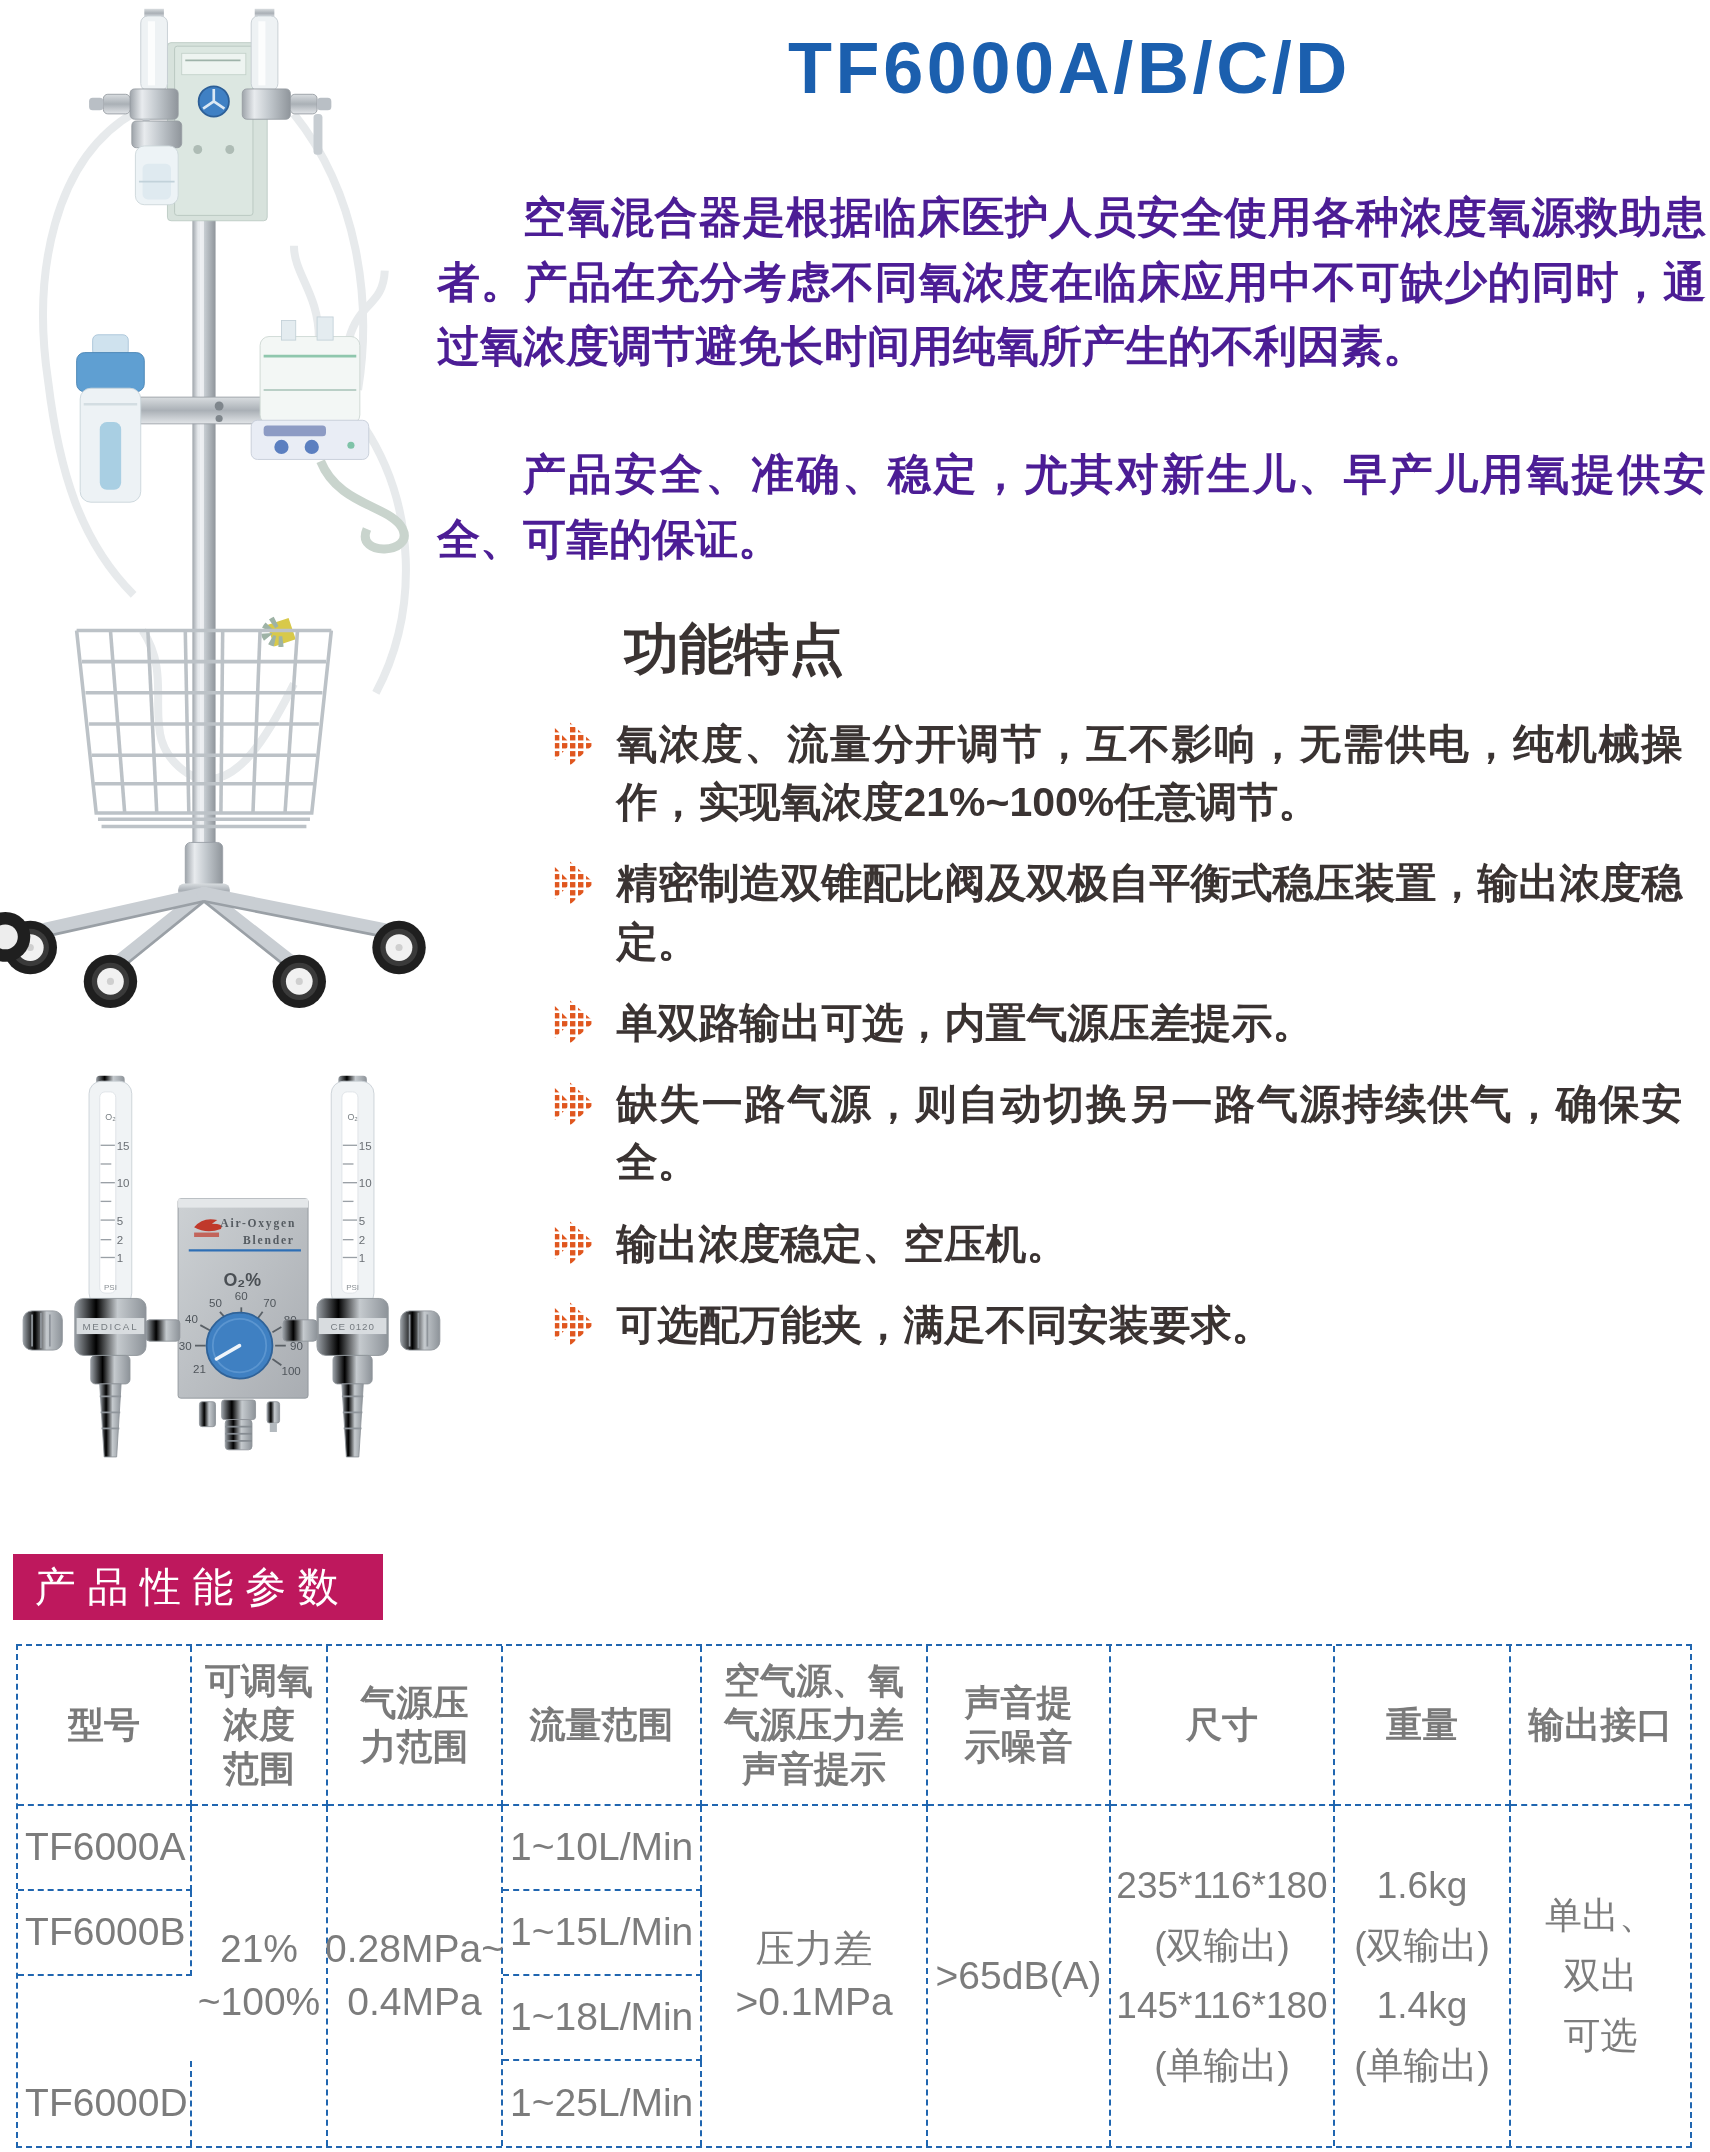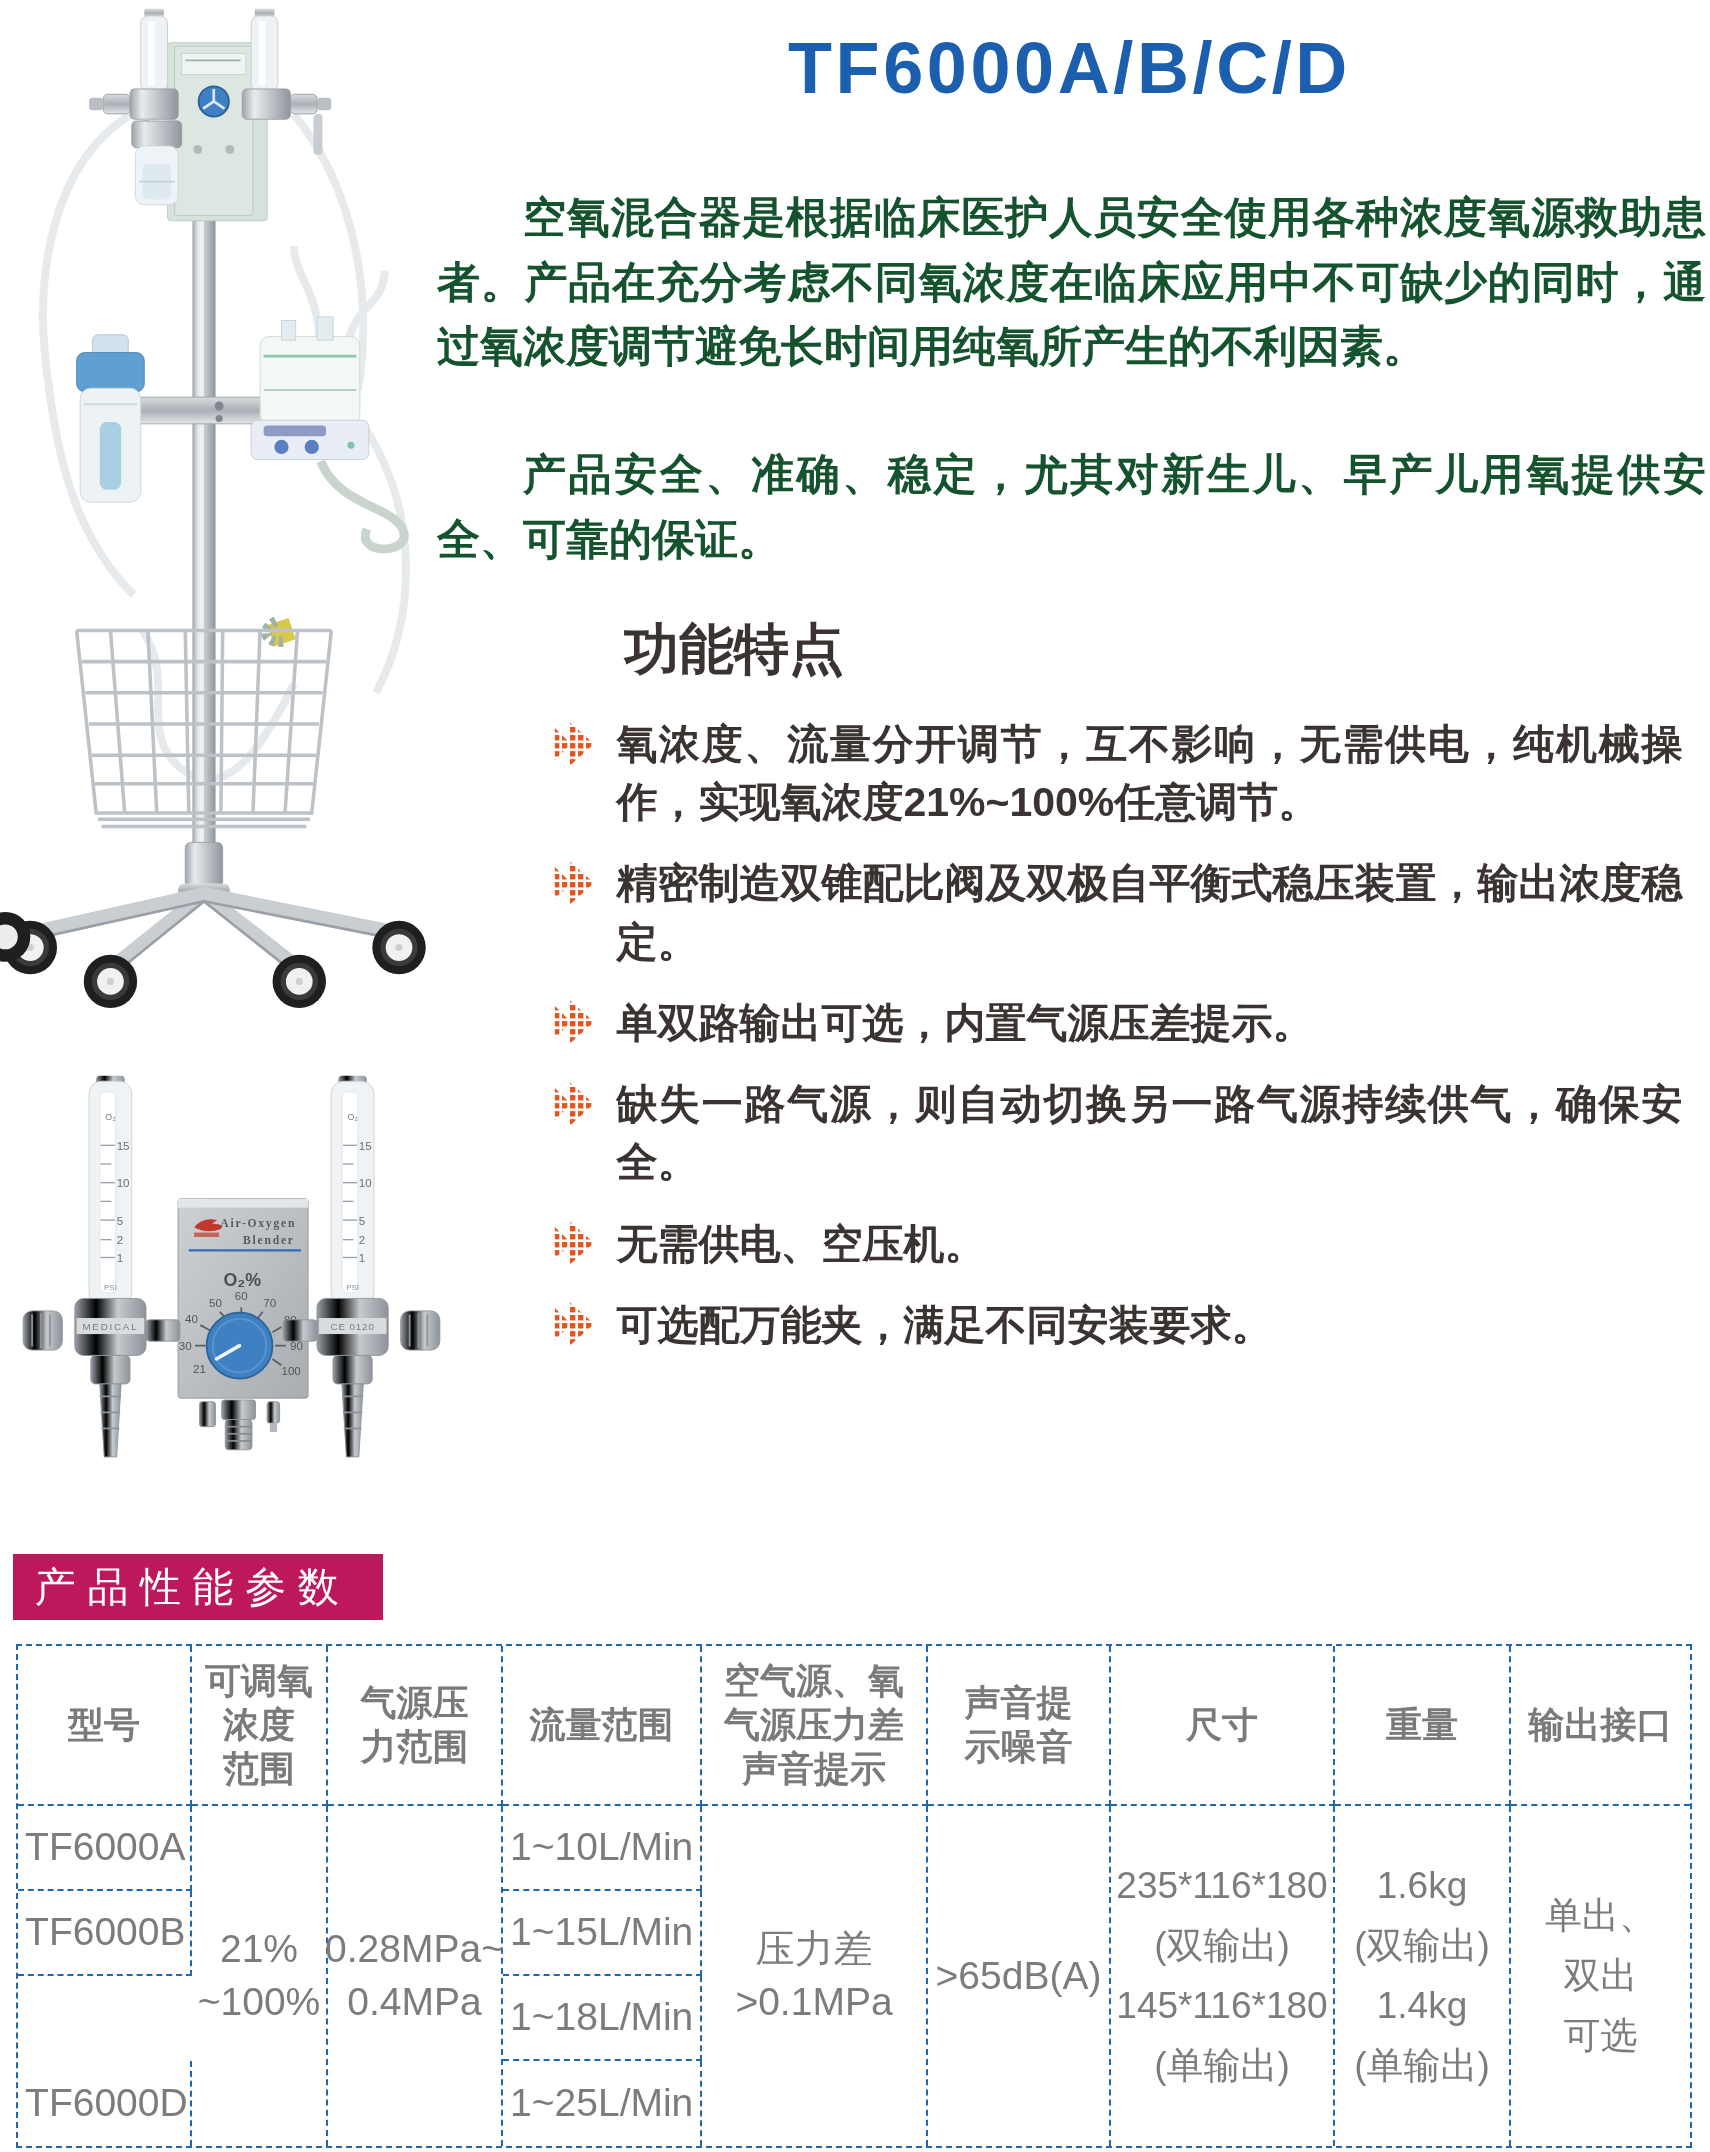--- a/index.html
+++ b/index.html
@@ -3,21 +3,21 @@
 <meta charset="utf-8">
 <style>
   html,body{margin:0;padding:0;background:#ffffff;}
   #canvas{position:relative;width:1711px;height:2153px;background:#ffffff;overflow:hidden;
           font-family:"Liberation Sans","DejaVu Sans",sans-serif;}
   .abs{position:absolute;}
 
   
   .page-title{left:437px;top:27px;width:1265px;text-align:center;font-size:72px;font-weight:bold;
               color:#1b5fae;letter-spacing:3.6px;}
-  .intro{left:437px;width:1269px;font-size:43px;font-weight:bold;color:#14532d;line-height:1.5;
+  .intro{left:437px;width:1269px;font-size:43px;font-weight:bold;color:#4c1d95;line-height:1.5;
          text-indent:2em;text-align:justify;}
   .intro.p1{top:185px;}
   .intro.p2{top:442px;}
 
   
   .features-heading{left:624px;top:613px;font-size:55px;font-weight:bold;color:#3a3332;text-align:center;}
   .features{left:554px;top:715px;width:1141px;display:flex;flex-direction:column;gap:23px;}
   .feature{display:flex;align-items:flex-start;gap:21.4px;}
   .bullet-icon{width:41px;height:50px;flex:none;margin-top:3.6px;}
   .feature-text{font-size:41px;font-weight:bold;color:#3a3332;line-height:1.42;width:1066px;text-align:justify;}
@@ -248,21 +248,21 @@
     <div class="feature">
       <svg class="bullet-icon" viewBox="0 0 46 56">
           <use href="#dbl-arrow"></use>
         </svg>
       <div class="feature-text">缺失一路气源，则自动切换另一路气源持续供气，确保安全。</div>
     </div>
     <div class="feature">
       <svg class="bullet-icon" viewBox="0 0 46 56">
           <use href="#dbl-arrow"></use>
         </svg>
-      <div class="feature-text">无需供电、空压机。</div>
+      <div class="feature-text">输出浓度稳定、空压机。</div>
     </div>
     <div class="feature">
       <svg class="bullet-icon" viewBox="0 0 46 56">
           <use href="#dbl-arrow"></use>
         </svg>
       <div class="feature-text">可选配万能夹，满足不同安装要求。</div>
     </div>
   </div>
 
   <svg class="abs photo" style="left:0;top:1074px" width="463" height="456" viewBox="0 0 520 512">

